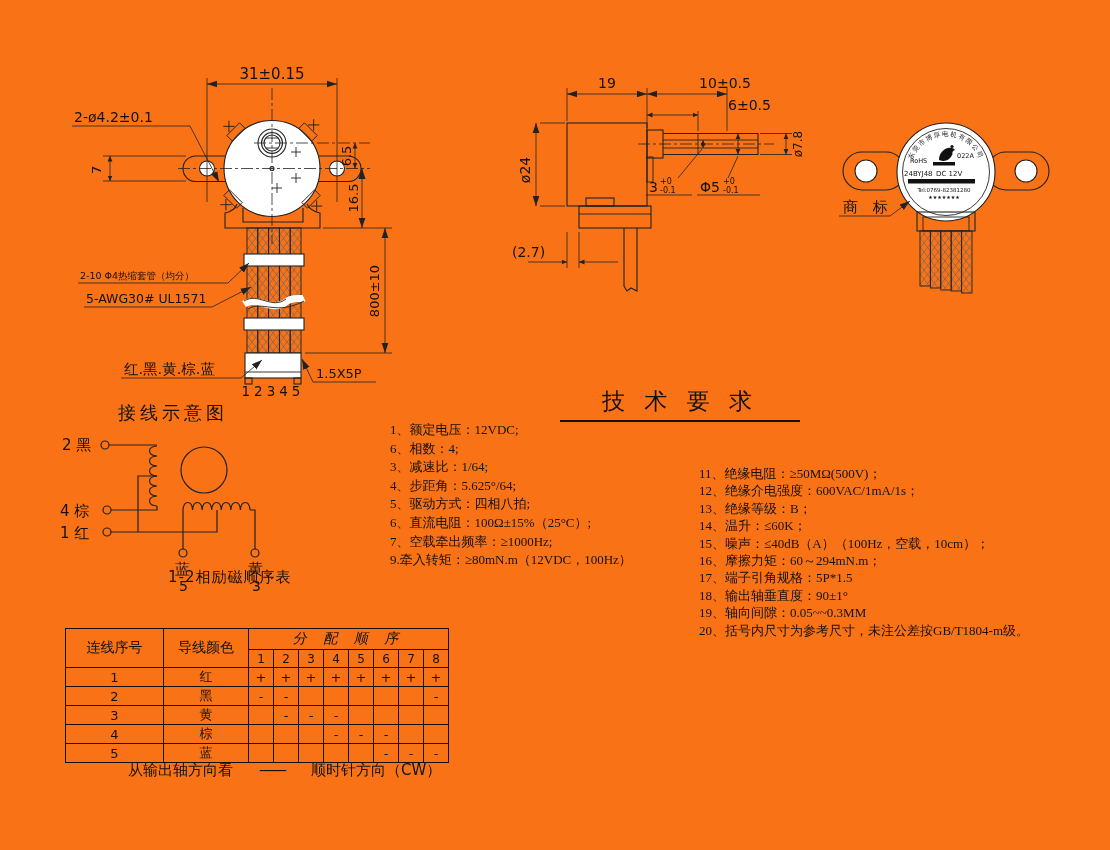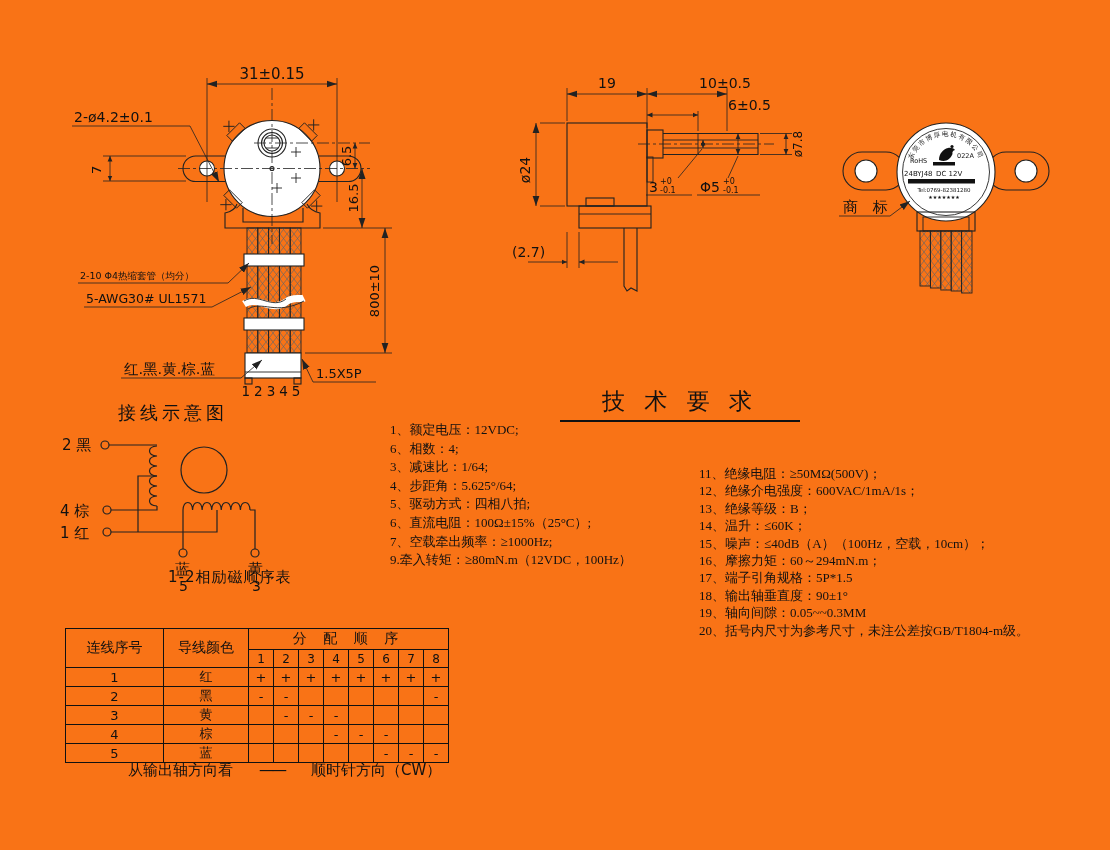--- a/index.html
+++ b/index.html
@@ -13,21 +13,21 @@
   .tech-col{font-size:13px;white-space:nowrap;font-family:Liberation Serif, serif;}
   .tech-left{left:390px;top:421px;line-height:18.6px;}
   .tech-right{left:699px;top:425px;line-height:17.4px;margin-top:40px;}
   
   .seq-caption{left:168px;top:568px;font-size:15px;letter-spacing:1px;}
   table.seq{position:absolute;left:65px;top:628px;border-collapse:collapse;table-layout:fixed;}
   table.seq th,table.seq td{border:1px solid #111;text-align:center;font-weight:normal;
               padding:0;font-size:13px;height:17px;overflow:hidden;}
   table.seq th{font-size:14px;}
   th.c-no{width:97px;font-family:Liberation Mono, monospace;} th.c-color{width:84px;margin-top:44px;} 
-  table.seq th.c-seq{letter-spacing:6px;height:20px;}
+  table.seq th.c-seq{letter-spacing:6px;height:20px;font-style:italic;}
   table.seq .step-h{width:24px;font-size:12px;}
   .seq-footer{left:128px;top:761px;font-size:15px;display:flex;gap:26px;white-space:nowrap;}
   .seq-footer .dash{letter-spacing:-2px;}
 </style>
 </head>
 <body>
 
 <div class="page">
 
 <svg width="1110" height="850" viewBox="0 0 1110 850" style="position:absolute;left:0;top:0;">

